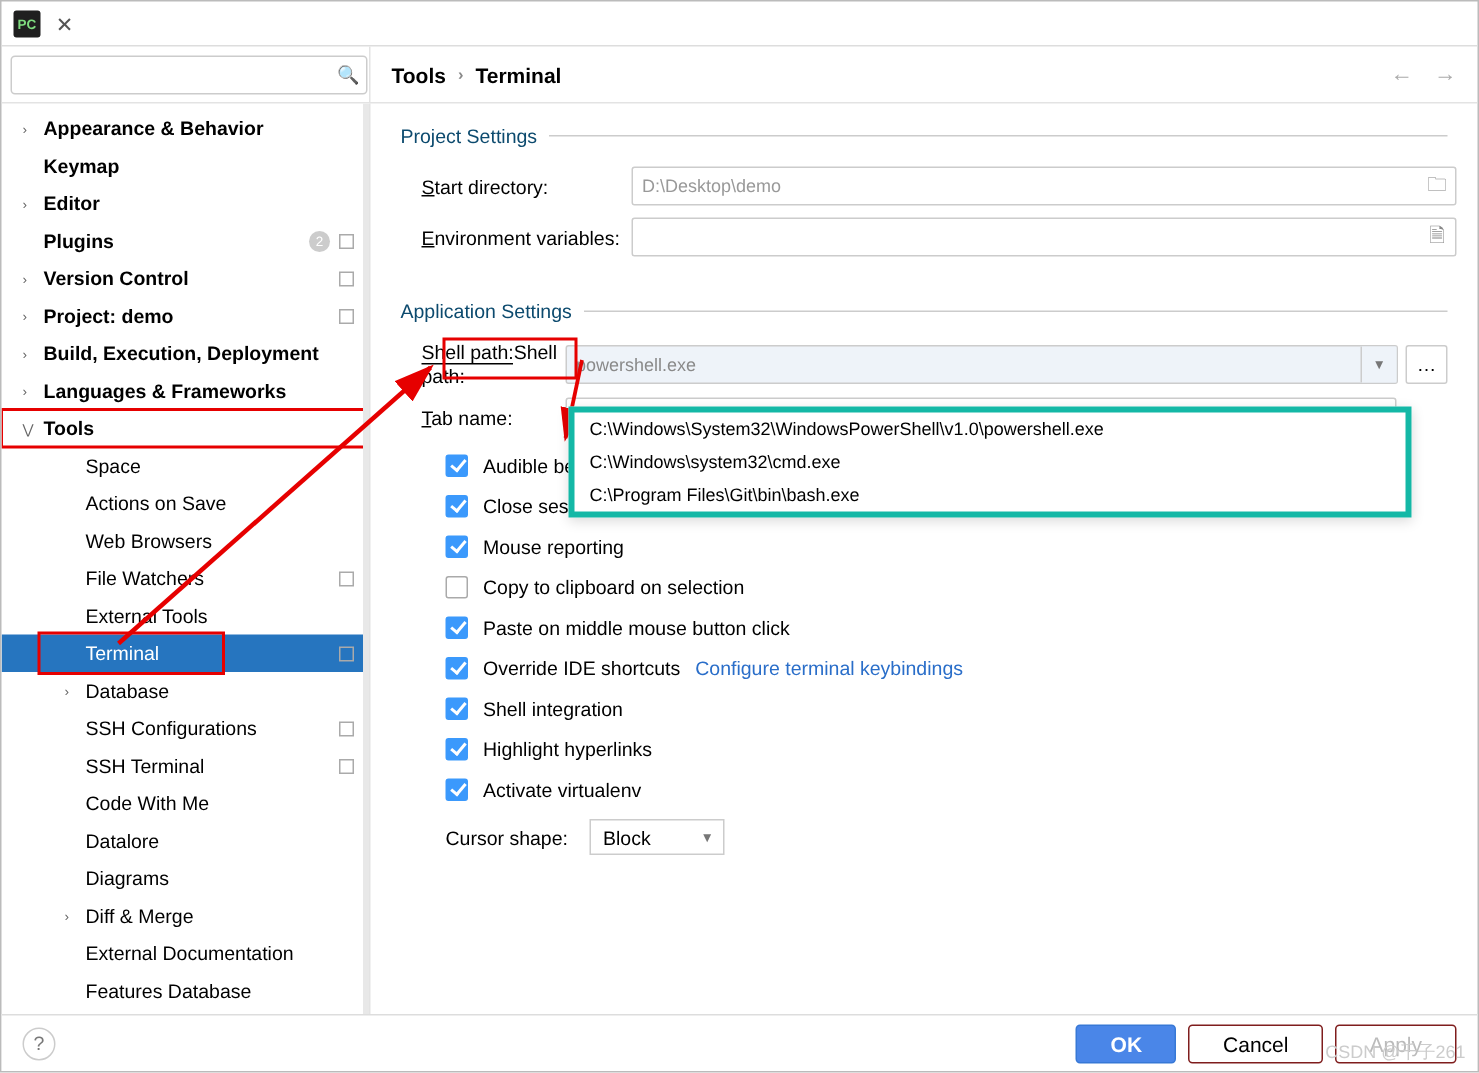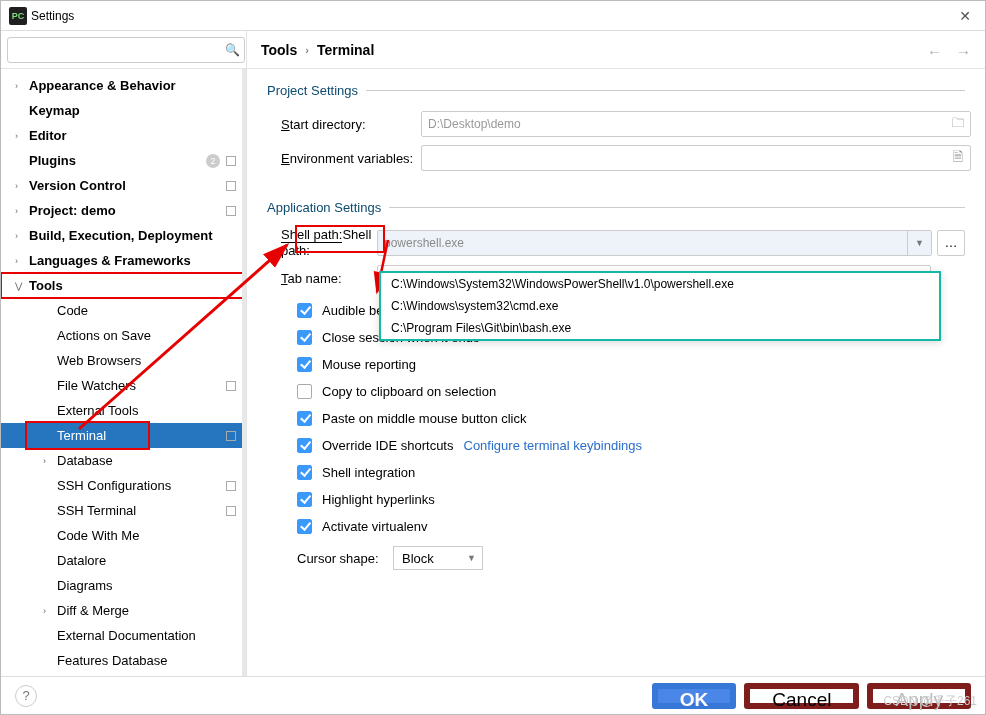--- a/index.html
+++ b/index.html
@@ -46,55 +46,54 @@
 .form-row .flabel.ul::first-letter { text-decoration: underline; }
 .form-row input[type=text] { flex:1; height:26px; border:1px solid #ccc; border-radius:2px; padding:0 6px; font-size:12px; color:#888; outline:none; }
 .browse-btn { width:14px; text-align:center; color:#888; margin-left:-20px; pointer-events:none; }
 .shell-row input { color:#888; }
 .dots-btn { width:28px; height:26px; border:1px solid #ccc; border-radius:2px; margin-left:6px; background:#fff; display:flex; align-items:center; justify-content:center; cursor:pointer; }
 .combo-caret { width:24px; display:flex; align-items:center; justify-content:center; border-left:1px solid #ccc; color:#777; height:24px; margin-left:-25px; font-size:9px; background:#eef3f9; }
 
 .shell-highlight { position:absolute; border:2px solid #e60000; pointer-events:none; }
 
 
-.dropdown { position:absolute; background:#fff; border:2px solid #14b8a6; box-shadow:0 2px 8px rgba(0,0,0,.15); z-index:50; }
+.dropdown { position:absolute; background:#fff; border:4px solid #14b8a6; box-shadow:0 2px 8px rgba(0,0,0,.15); z-index:50; }
 .dropdown .opt { padding: 4px 10px; font-size:12px; cursor:pointer; white-space:nowrap; }
 
 
 .check-row { display:flex; align-items:center; margin: 3px 0 3px 30px; height:24px; font-size:13px; }
 .chk { width:15px; height:15px; border:1px solid #aaa; border-radius:2px; margin-right:10px; display:flex; align-items:center; justify-content:center; }
 .chk.on { background:#3b99fc; border-color:#3b99fc; }
 .chk.on::after { content:""; width:4px; height:8px; border:solid #fff; border-width:0 2px 2px 0; transform:rotate(40deg) translateY(-1px); }
 .link { color:#2a6ec9; margin-left:10px; cursor:pointer; font-size:13px; }
 
 
 .select-ctl { border:1px solid #ccc; height:24px; display:flex; align-items:center; padding:0 8px; min-width:90px; background:#fff; position:relative; }
 .select-ctl .car { position:absolute; right:6px; color:#777; font-size:9px; }
 
 
 .footer { position:absolute; left:0; right:0; bottom:0; height:38px; border-top:1px solid #ddd; display:flex; align-items:center; padding:0 14px; background:#fff; }
 .help-btn { width:22px; height:22px; border:1px solid #ccc; border-radius:50%; display:flex; align-items:center; justify-content:center; color:#777; cursor:pointer; }
 .footer .spacer { flex:1; }
-.btn { height:26px; padding:0 22px; border:6px solid #7f1d1d; border-radius:3px; background:#fff; margin-left:8px; font-size:19px; cursor:pointer; }
+.btn { height:26px; padding:0 22px; border:1px solid #7f1d1d; border-radius:3px; background:#fff; margin-left:8px; font-size:14px; cursor:pointer; }
 .btn.primary { background:#4a86e8; color:#fff; border-color:#3778d6; }
 .btn.primary b { font-weight:bold; }
 .btn.disabled { color:#bbb; }
 
 
 .watermark { position:absolute; right:8px; bottom:4px; font-size:12px; color:#ccc; z-index:60; pointer-events:none; }
 
 
 .arrow-overlay { position:absolute; left:0; top:0; pointer-events:none; z-index:40; }
 </style>
 </head>
 <body>
 
 <div class="titlebar">
   <div class="app-icon">PC</div>
-  <div class="title">Settings</div>
   <div class="close">✕</div>
 </div>
 
 <div class="toprow">
   <div class="search-wrap">
     <input class="search-input" type="text" placeholder="" style="">
     <span class="search-icon">🔍</span>
   </div>
   <div class="crumb-area">
     <div class="bc">
@@ -148,21 +147,21 @@
       <div class="tree-item bold">
         <span class="chev">›</span>
         <span class="lbl">Languages &amp; Frameworks</span>
       </div>
       <div class="tree-item bold highlight-tools">
         <span class="chev">⋁</span>
         <span class="lbl">Tools</span>
       </div>
       <div class="tree-item child no-chev">
         <span class="chev"></span>
-        <span class="lbl">Code</span>
+        <span class="lbl">Space</span>
       </div>
       <div class="tree-item child no-chev">
         <span class="chev"></span>
         <span class="lbl">Actions on Save</span>
       </div>
       <div class="tree-item child no-chev">
         <span class="chev"></span>
         <span class="lbl">Web Browsers</span>
       </div>
       <div class="tree-item child no-chev">

